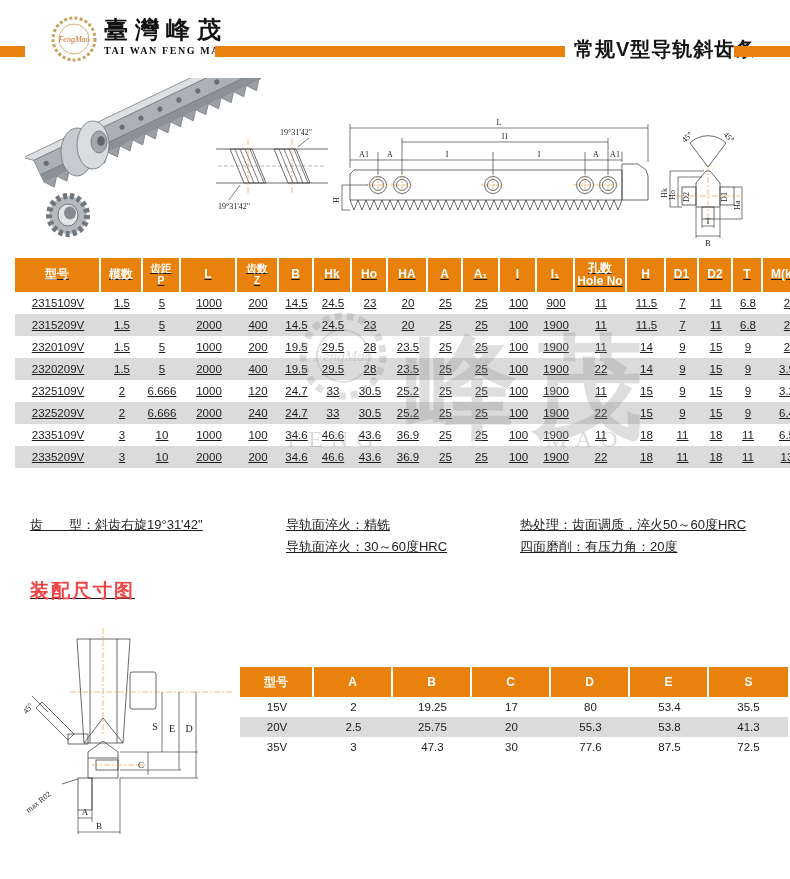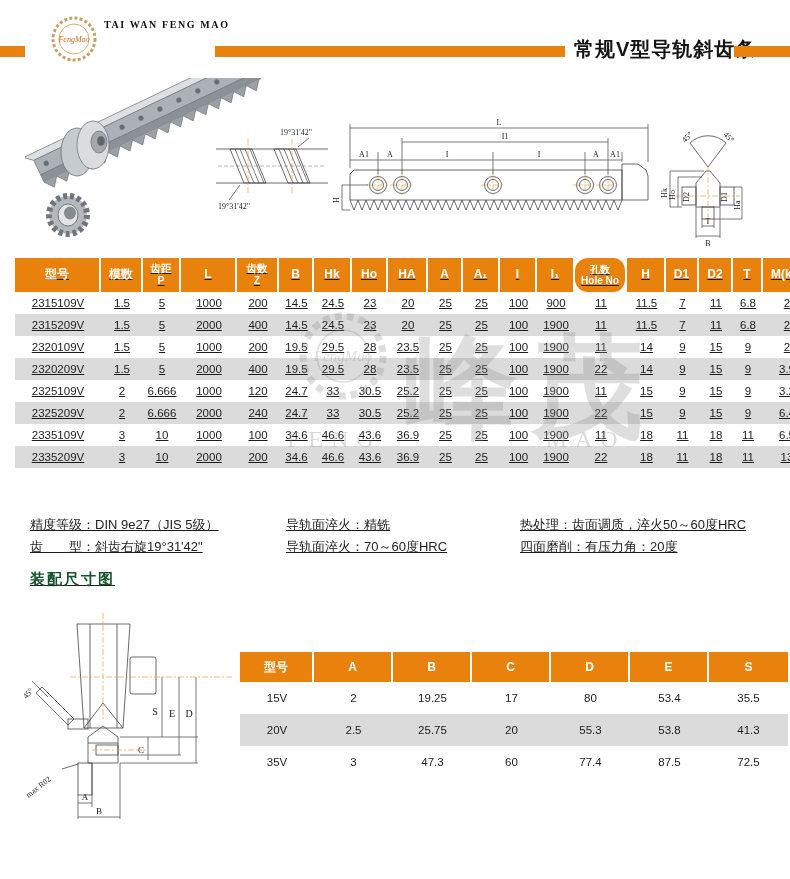--- a/index.html
+++ b/index.html
@@ -31,21 +31,21 @@
 
   
   .spec-wrap{position:relative;margin:0 15px;}
   table{border-collapse:separate;border-spacing:0;table-layout:fixed;}
   .spec{width:760px;}
   .spec th{background:#E8820C;color:#fff;font-weight:bold;font-size:12px;height:34px;
            white-space:pre-line;line-height:1.12;text-align:center;vertical-align:middle;
            border-right:2.5px solid #fff;padding:0;}
   .spec th:last-child{border-right:none;}
   .spec th:nth-child(3),.spec th:nth-child(5){font-size:10.5px;}
-  .spec th:nth-child(14){font-size:10px;border-radius:13px;}
+  .spec th:nth-child(14){font-size:12px;}
   .spec th:nth-child(1){width:84px}.spec th:nth-child(2){width:40px}.spec th:nth-child(3){width:36px}
   .spec th:nth-child(4){width:54px}.spec th:nth-child(5){width:40px}.spec th:nth-child(6){width:33px}
   .spec th:nth-child(7){width:36px}.spec th:nth-child(8){width:34px}.spec th:nth-child(9){width:38px}
   .spec th:nth-child(10){width:33px}.spec th:nth-child(11){width:35px}.spec th:nth-child(12){width:35px}
   .spec th:nth-child(13){width:36px}.spec th:nth-child(14){width:50px}.spec th:nth-child(15){width:37px}
   .spec th:nth-child(16){width:31px}.spec th:nth-child(17){width:32px}.spec th:nth-child(18){width:28px}
   .spec th:nth-child(19){width:48px}
   .spec td{height:22px;font-size:11.5px;text-align:center;padding:0;color:#1c1c1c;}
   .spec tbody tr:nth-child(even) td{background:#DBDBDB;}
 
@@ -57,46 +57,47 @@
          font-family:"Liberation Serif",serif;}
   .wm-gear{left:278px;top:48px;opacity:.28;}
 
   
   .notes{display:flex;margin:46px 0 0 30px;font-size:13px;line-height:22px;color:#222;}
   .notes .nc1{width:256px;}
   .notes .nc2{width:234px;}
   .notes .nc3{width:262px;}
 
   
-  .sec-title{margin:12px 0 0 30px;font-size:15px;font-weight:bold;color:#14532d;letter-spacing:2px;}
+  .sec-title{margin:20px 0 0 30px;font-size:19px;font-weight:bold;color:#ef4444;letter-spacing:2px;}
   .assembly{position:relative;height:263px;}
   .d-asm{position:absolute;left:22px;top:8px;}
   .asm-table{position:absolute;left:240px;top:63px;width:548px;}
   .asm-table th{background:#E8820C;color:#fff;font-weight:bold;font-size:12px;height:30px;
                 text-align:center;vertical-align:middle;border-right:2.5px solid #fff;padding:0;}
   .asm-table th:last-child{border-right:none;}
   .asm-table th:nth-child(1){width:72px}
-  .asm-table td{height:32px;font-size:11.5px;text-align:center;padding:0;}
+  .asm-table td{height:20px;font-size:11.5px;text-align:center;padding:0;}
   .asm-table tbody tr:nth-child(even) td{background:#DBDBDB;}
 </style>
 </head>
 <body>
 
 <div class="page">
 
   <div class="hdr">
     <div class="hdr-block-left"></div>
     <div class="emblem">
       <svg width="56" height="50" viewBox="0 0 56 50">
         <circle cx="28" cy="25" r="21" fill="none" stroke="#C9A05E" stroke-width="3" stroke-dasharray="3 2.2"></circle>
         <circle cx="28" cy="25" r="15" fill="none" stroke="#D8B276" stroke-width="1"></circle>
         <text x="28" y="28" text-anchor="middle" font-size="8" font-style="italic" fill="#D2691E" font-family="Liberation Serif,serif">FengMao</text>
       </svg>
     </div>
     <div class="company">
+      <div class="cn">臺灣峰茂</div>
       <div class="en">TAI WAN FENG MAO</div>
     </div>
     <div class="hdr-bar"></div>
     <div class="page-title">常规V型导轨斜齿条</div>
     <div class="hdr-bar-right"></div>
   </div>
 
   <div class="draws">
 
     <svg class="d-rack3d" width="300" height="170" viewBox="0 0 300 170">
@@ -457,26 +458,25 @@
     <div class="wm wm-cn">峰茂</div>
     <svg class="wm wm-gear" width="100" height="100" viewBox="0 0 100 100">
       <circle cx="50" cy="50" r="40" fill="none" stroke="#8a8a8a" stroke-width="7" stroke-dasharray="7 5"></circle>
       <circle cx="50" cy="50" r="26" fill="none" stroke="#8a8a8a" stroke-width="1.5"></circle>
       <text x="50" y="55" text-anchor="middle" font-size="15" font-style="italic" fill="#8a8a8a" font-family="Liberation Serif,serif">FengMao</text>
     </svg>
   </div>
 
   <div class="notes">
     <div class="nc1">
-        <div>精度等级：DIN 9e27（JIS 5级）</div>
         <div>齿　　型：斜齿右旋19°31'42"</div>
       </div>
     <div class="nc2">
         <div>导轨面淬火：精铣</div>
-        <div>导轨面淬火：70～60度HRC</div>
+        <div>导轨面淬火：30～60度HRC</div>
       </div>
     <div class="nc3">
         <div>热处理：齿面调质，淬火50～60度HRC</div>
         <div>四面磨削：有压力角：20度</div>
       </div>
   </div>
 
   <div class="sec-title">装配尺寸图</div>
 
   <div class="assembly">
@@ -559,22 +559,22 @@
             <td>25.75</td>
             <td>20</td>
             <td>55.3</td>
             <td>53.8</td>
             <td>41.3</td>
           </tr>
           <tr>
             <td>35V</td>
             <td>3</td>
             <td>47.3</td>
-            <td>60</td>
-            <td>77.4</td>
+            <td>30</td>
+            <td>77.6</td>
             <td>87.5</td>
             <td>72.5</td>
           </tr>
         </tbody>
     </table>
   </div>
 
 </div>
 
 </body></html>

